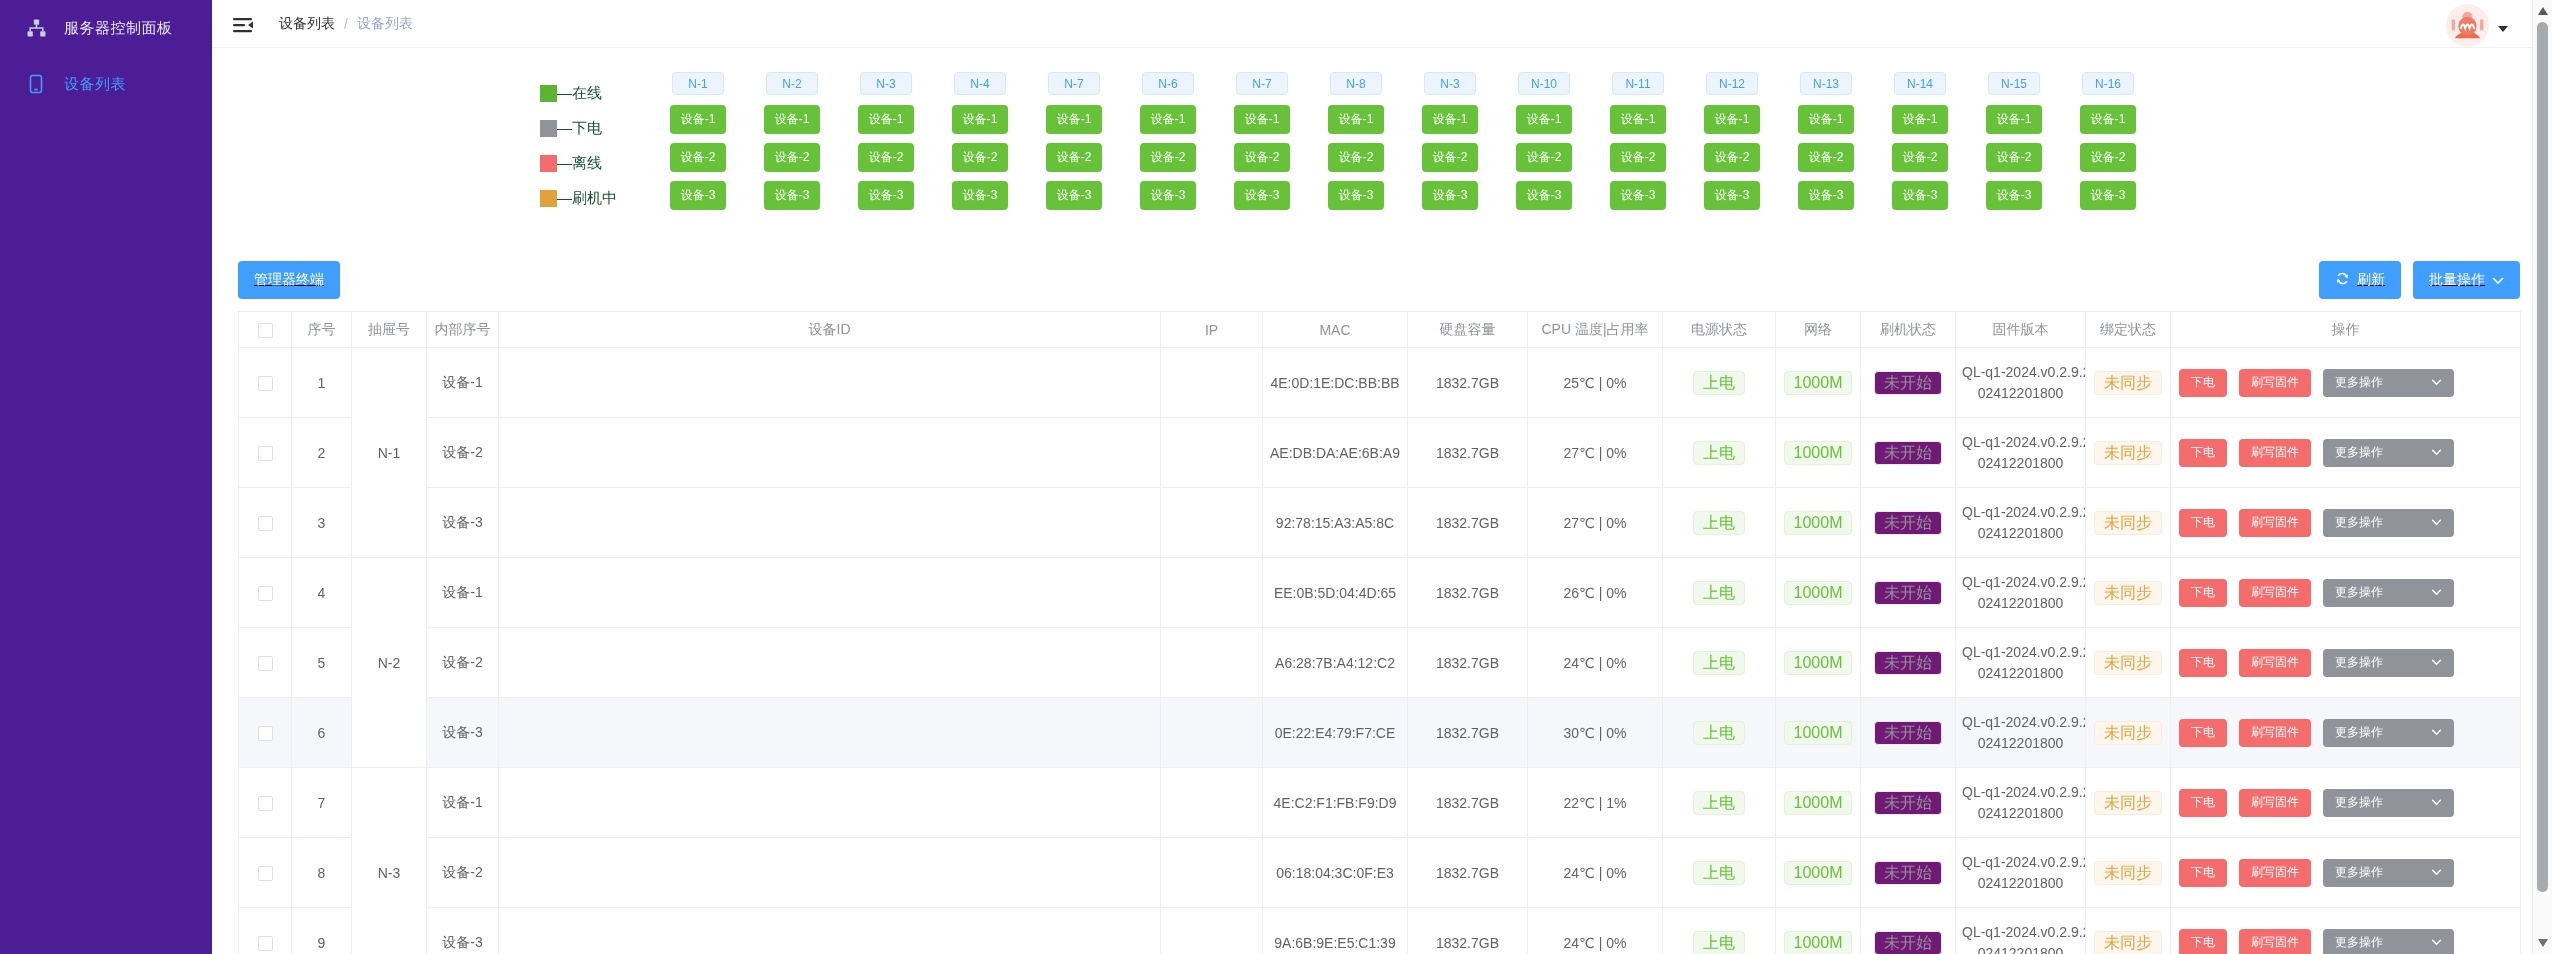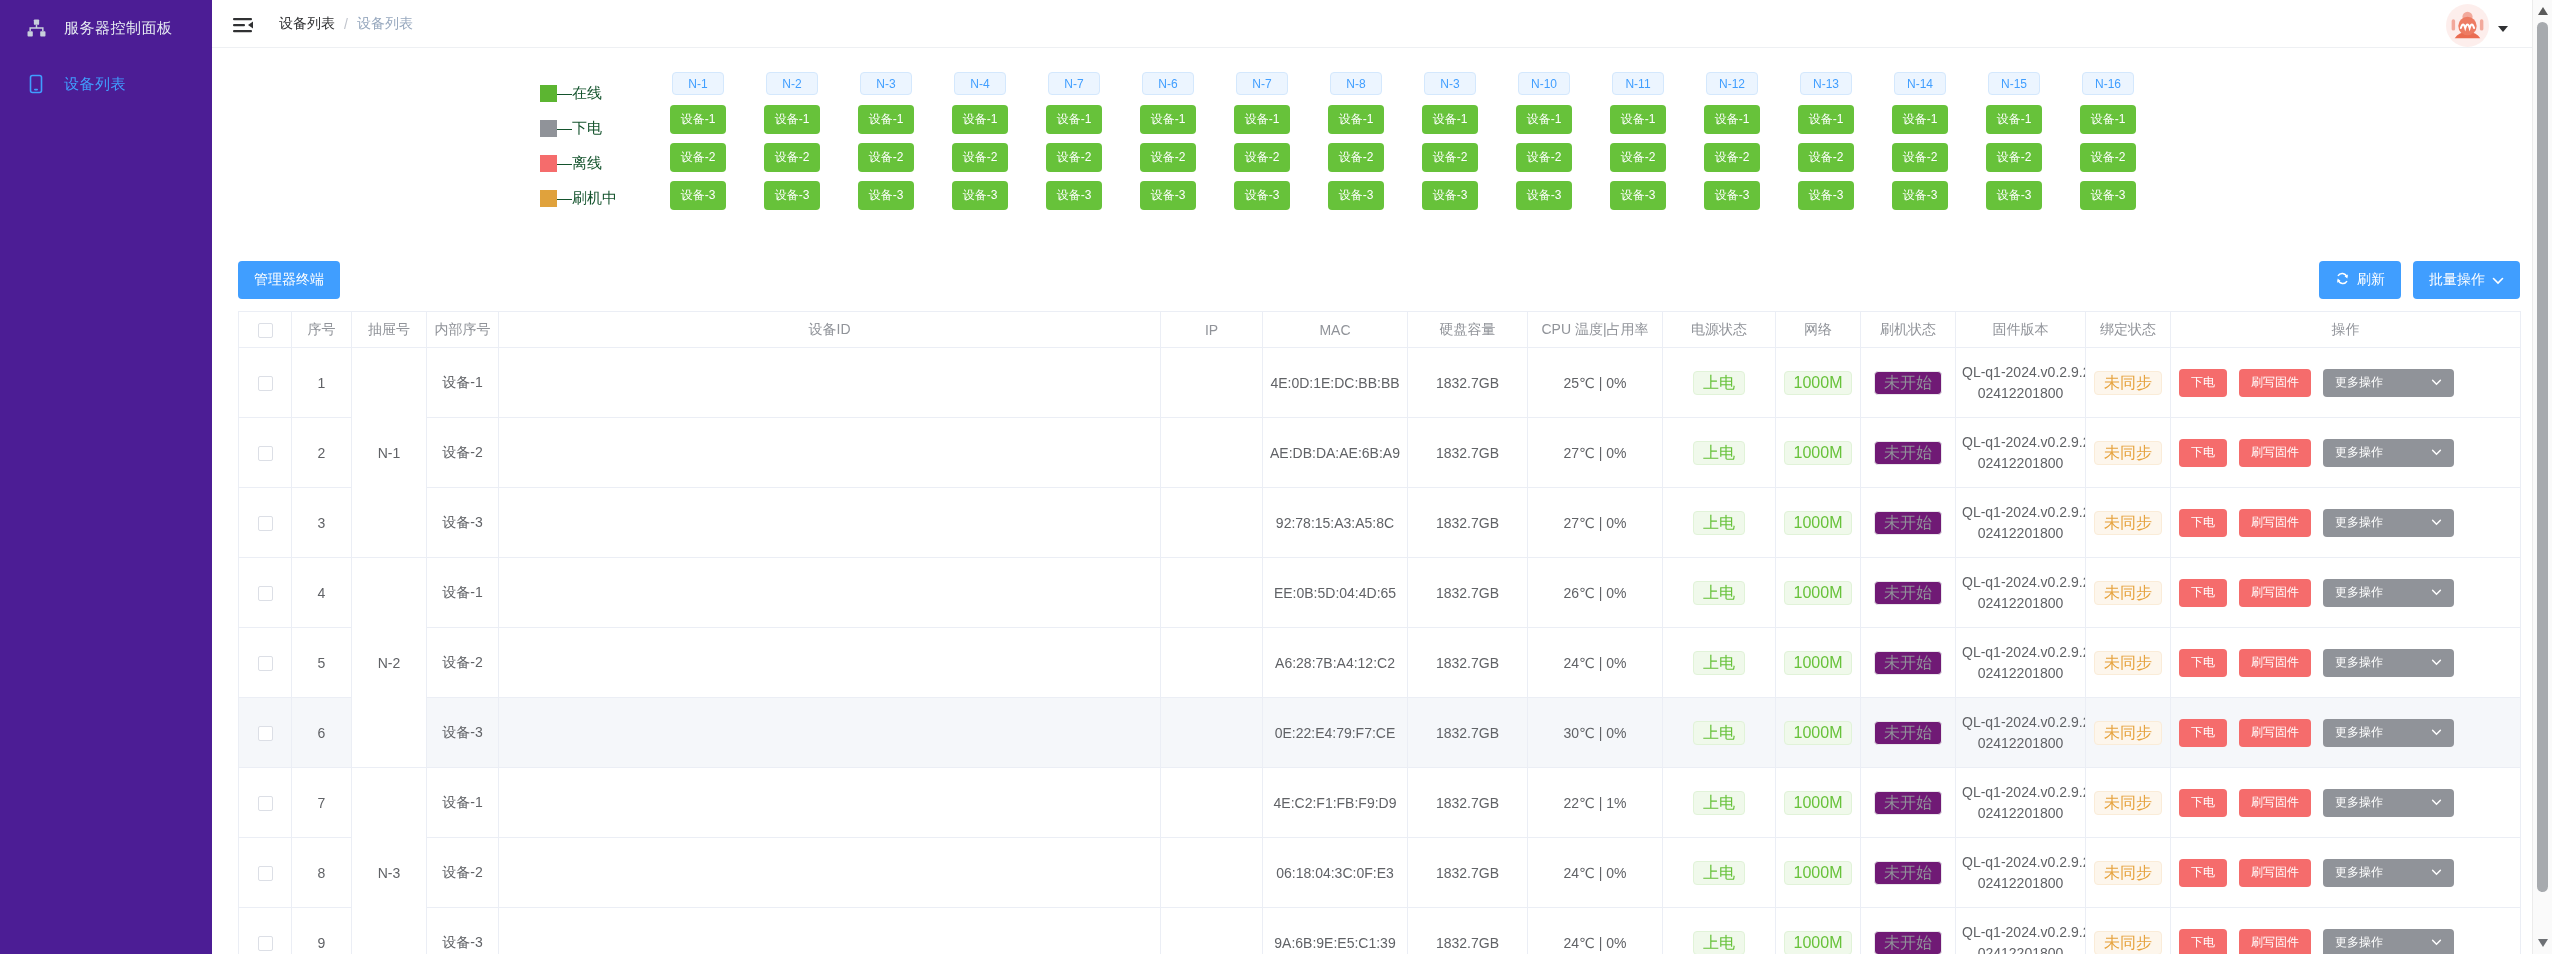--- a/index.html
+++ b/index.html
@@ -38,21 +38,21 @@
   .sq-flashing{ background:#e0a23c; }
 
   .ngrid { display:grid; grid-template-columns:repeat(16,56px); column-gap:38px; }
   .ncol { display:flex; flex-direction:column; }
   .nhead { height:23px; width:52px; margin:0 auto 10px; background:#ecf5ff; border:1px solid #d4e8fd; color:#409eff;
            border-radius:4px; font-size:12px; cursor:pointer; font-family:inherit; }
   .ndev { height:29px; width:56px; margin-bottom:9px; background:#67c23a; border:none; color:#fff;
           border-radius:4px; font-size:12px; cursor:pointer; font-family:inherit; }
 
   
-  .toolbar { margin-top:36px; display:flex; align-items:center; }
+  .toolbar { margin-top:36px; display:flex; align-items:center;text-decoration:underline; }
   .btn-primary { height:38px; background:#409eff; color:#fff; border:none; border-radius:4px; font-size:14px;
                  padding:0 16px; cursor:pointer; display:inline-flex; align-items:center; gap:7px; font-family:inherit; }
   .spacer { flex:1; }
   .toolbar .gap { width:12px; flex:none; }
 
   
   .table-wrap { margin-top:12px; }
   table { width:100%; border-collapse:collapse; table-layout:fixed; font-size:14px; color:#606266; }
   th, td { border:1px solid #ebeef5; text-align:center; vertical-align:middle; padding:0 6px; overflow:hidden; }
   th { height:36px; color:#909399; font-weight:500; font-size:14px; white-space:nowrap; }

